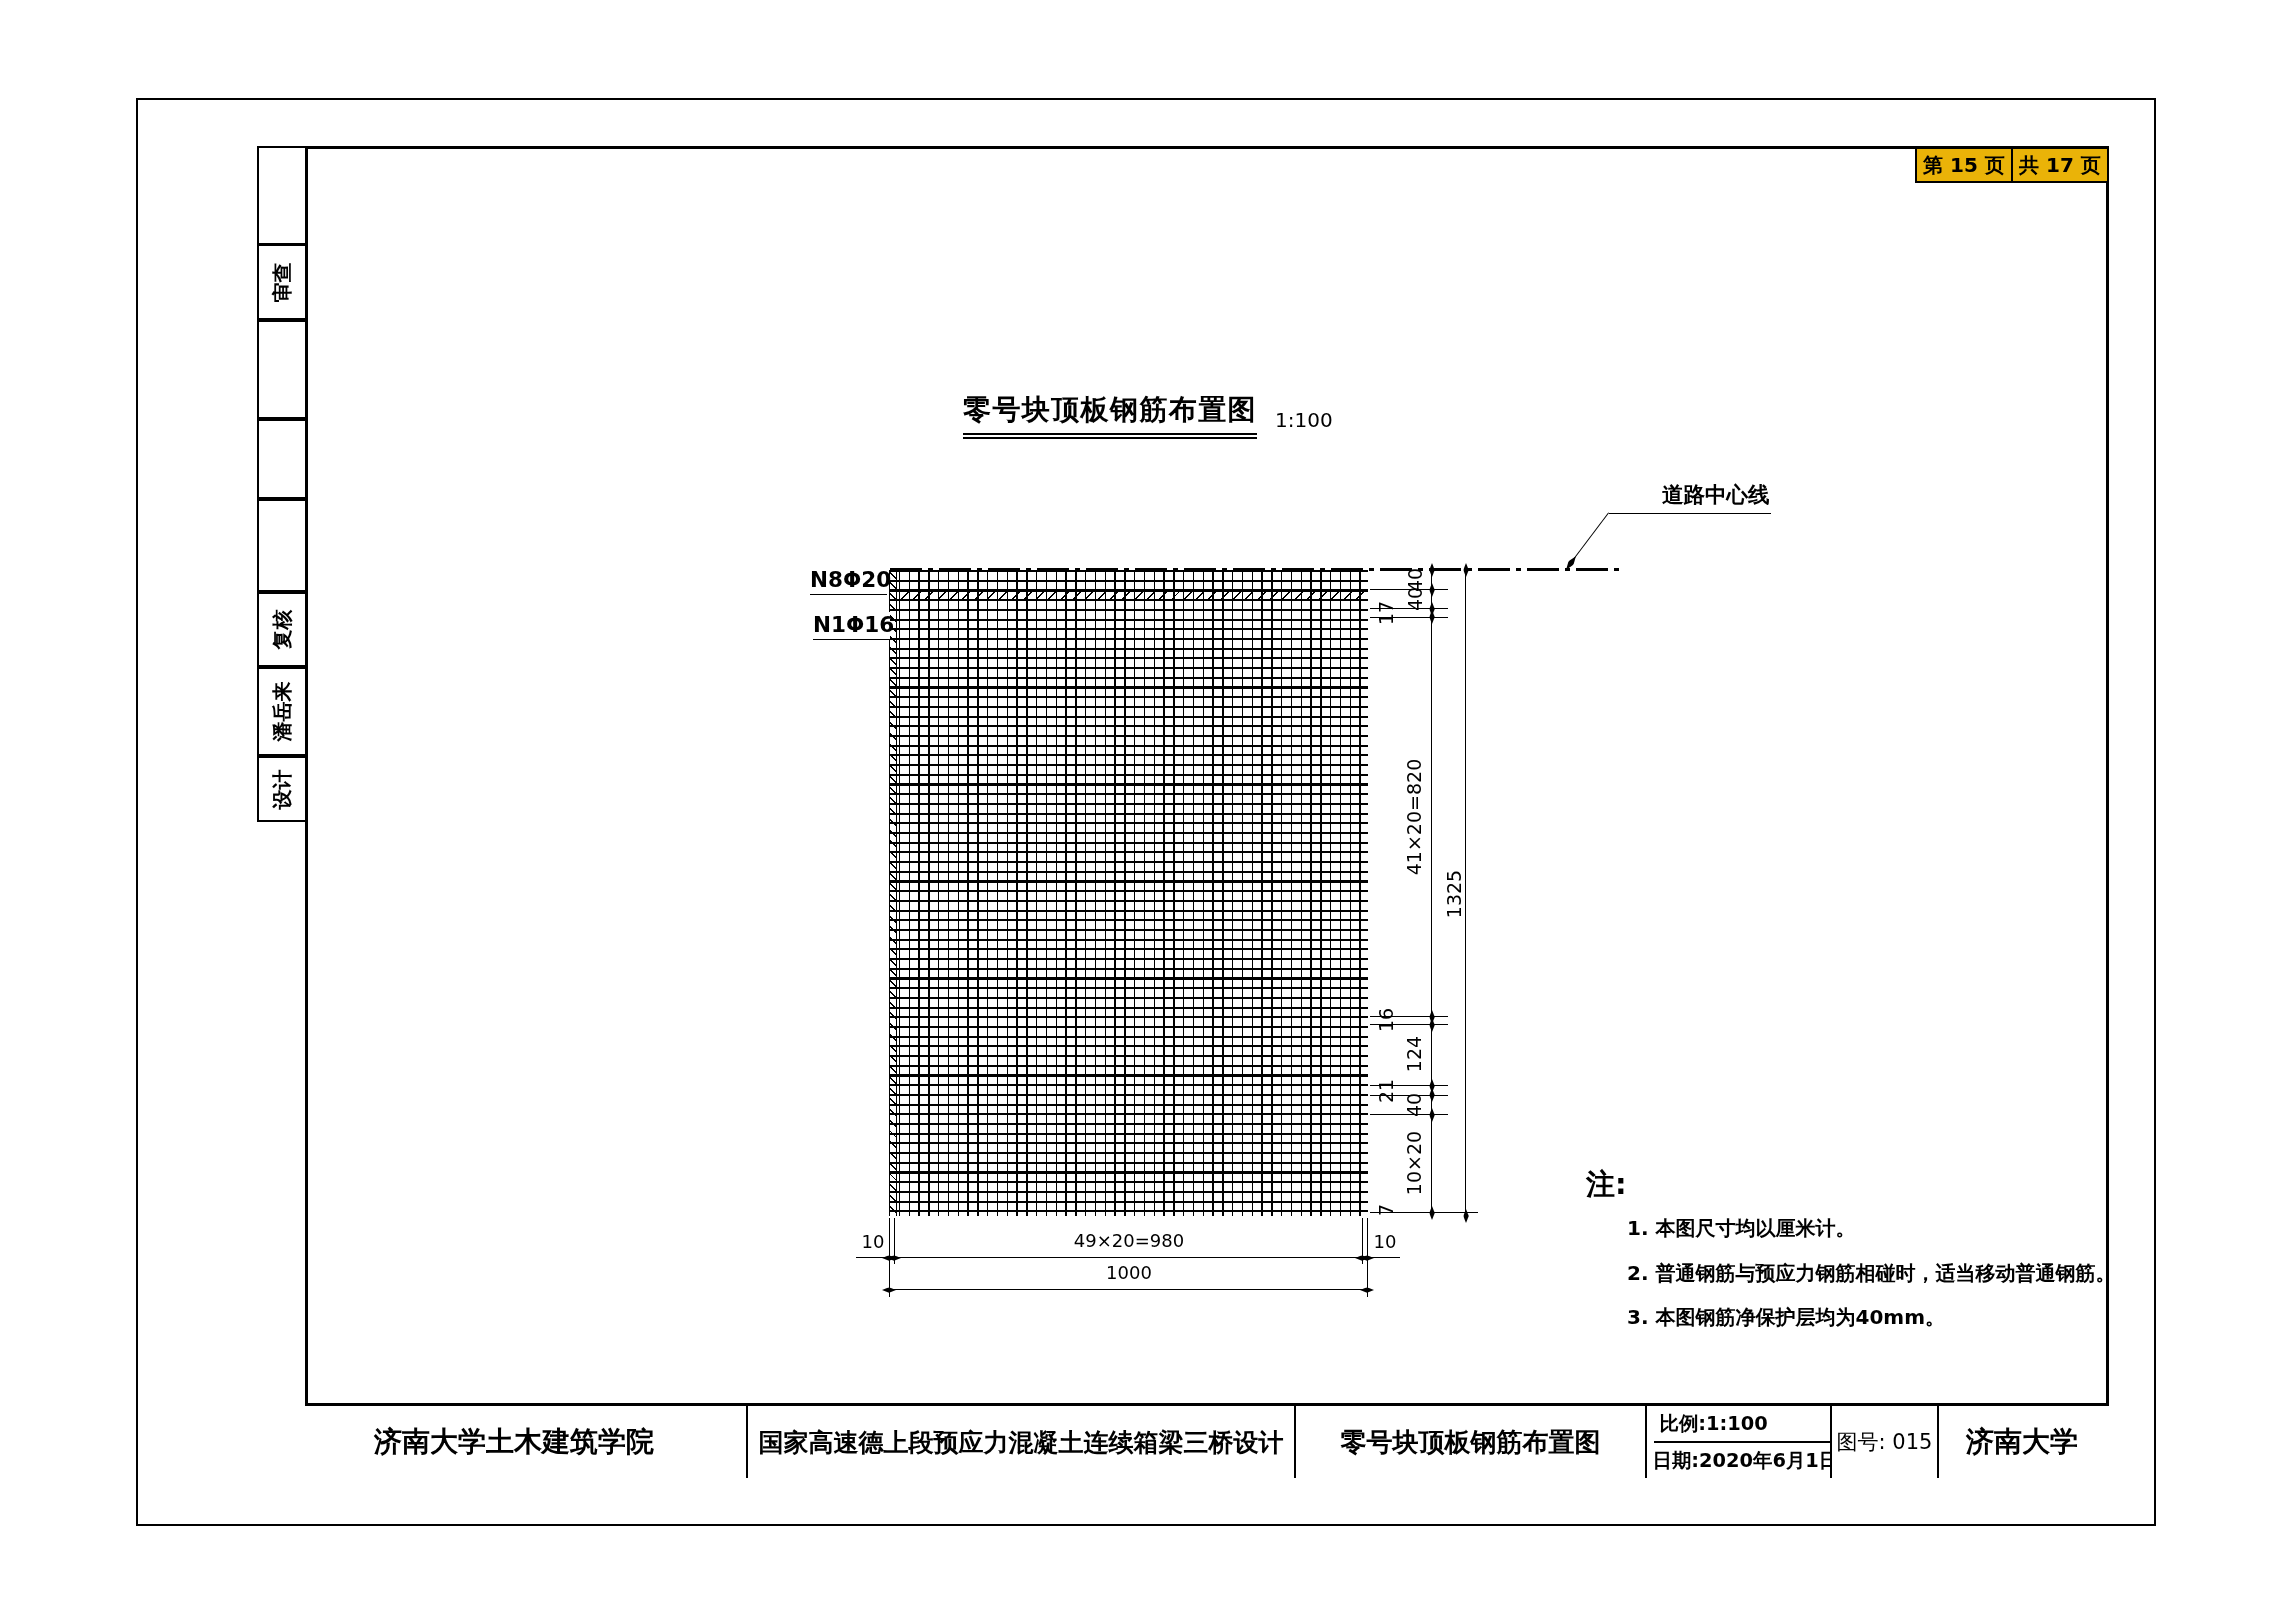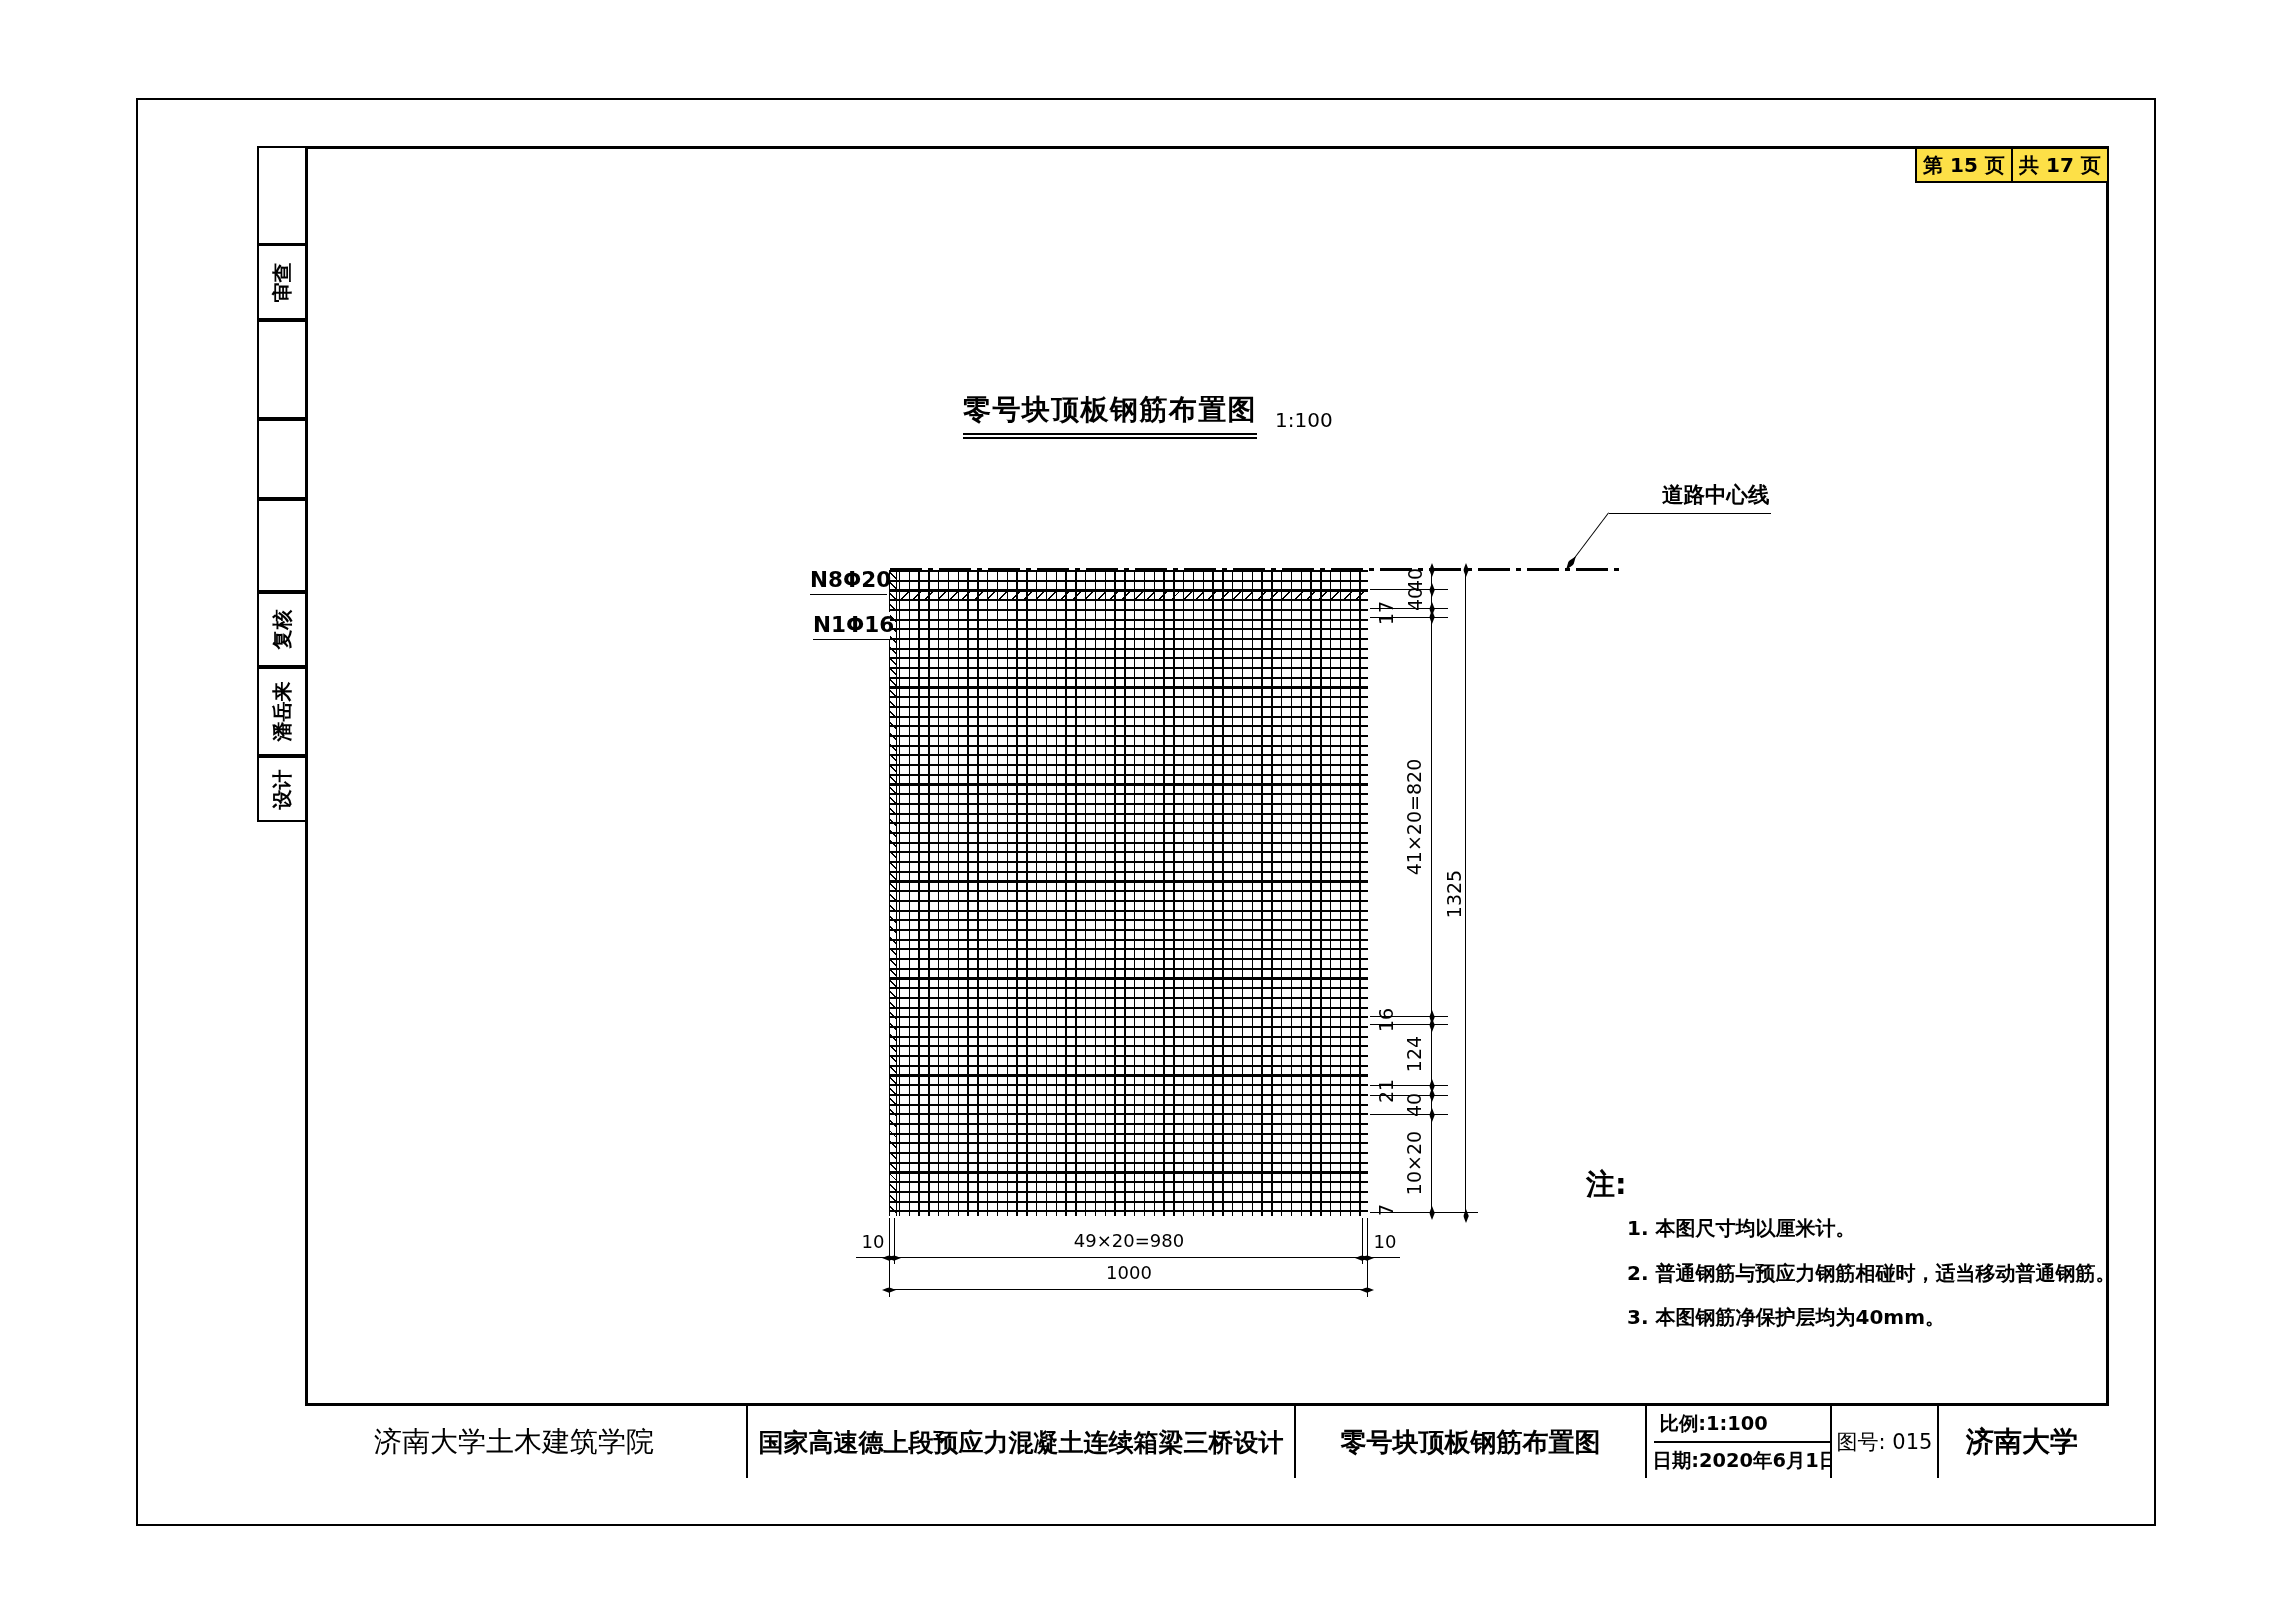--- a/index.html
+++ b/index.html
@@ -8,21 +8,21 @@
   .outer-border{position:absolute;left:136px;top:98px;width:2020px;height:1428px;
                 border:2.1px solid #000;box-sizing:border-box;}
   .inner-frame{position:absolute;left:305px;top:146px;width:1804px;height:1332px;
                border:3.5px solid #000;box-sizing:border-box;}
   
   .sb-cell{position:absolute;left:257px;width:50px;border:2.1px solid #000;box-sizing:border-box;
            display:flex;align-items:center;justify-content:center;background:#fff;}
   .sb-cell span{transform:rotate(-90deg);white-space:nowrap;font-size:20px;font-weight:bold;}
   
   .pageno{position:absolute;left:1915px;top:147px;width:194px;height:36px;border:2.1px solid #000;
-          box-sizing:border-box;display:flex;background:#fde047;}
+          box-sizing:border-box;display:flex;background:#eab308;}
   .pageno div{flex:1;display:flex;align-items:center;justify-content:center;
               font-size:20px;font-weight:bold;white-space:nowrap;}
   .pageno div:first-child{border-right:2.1px solid #000;}
   
   .fig-title{position:absolute;left:963px;top:391px;display:flex;align-items:flex-end;gap:18px;}
   .fig-title .t{font-size:28px;font-weight:bold;letter-spacing:1.4px;
                 border-bottom:6.2px double #000;padding-bottom:4.2px;white-space:nowrap;}
   .fig-title .s{font-size:20px;padding-bottom:7px;}
   
   .centerline{position:absolute;left:841px;top:568px;width:781px;height:2.8px;
@@ -59,21 +59,21 @@
             transform:translate(-50%,-50%) rotate(36deg);}
   
   .notes-head{position:absolute;left:1586px;top:1165px;font-size:29px;font-weight:bold;}
   .note-item{position:absolute;left:1627px;font-size:20px;font-weight:bold;white-space:nowrap;}
   
   .tb{position:absolute;left:305px;top:1403px;width:1804px;height:75px;box-sizing:border-box;
       border-top:3.5px solid #000;display:flex;background:#fff;}
   .tb-cell{box-sizing:border-box;border-left:2.8px solid #000;display:flex;
            align-items:center;justify-content:center;white-space:nowrap;overflow:hidden;}
   .tb-cell:first-child{border-left:none;}
-  .tb-c1{width:418px;font-size:28px;font-weight:normal;}
+  .tb-c1{width:418px;font-size:28px;font-weight:bold;}
   .tb-c2{width:548px;font-size:25px;font-weight:bold;margin-left:23px;}
   .tb-c3{width:351px;font-size:26px;font-weight:bold;}
   .tb-c4{width:185px;flex-direction:column;align-items:stretch;justify-content:stretch;display:flex;}
   .tb-c4 div{flex:1;display:flex;align-items:center;padding-left:5.5px;
              font-size:19.4px;font-weight:bold;white-space:nowrap;overflow:hidden;}
   .tb-c4 div:first-child{border-bottom:2.1px solid #000;margin-left:7px;}
   .tb-c5{width:107px;font-size:21px;font-weight:normal;}
   .tb-c6{width:168px;font-size:28px;font-weight:bold;}
 </style>
 </head>

